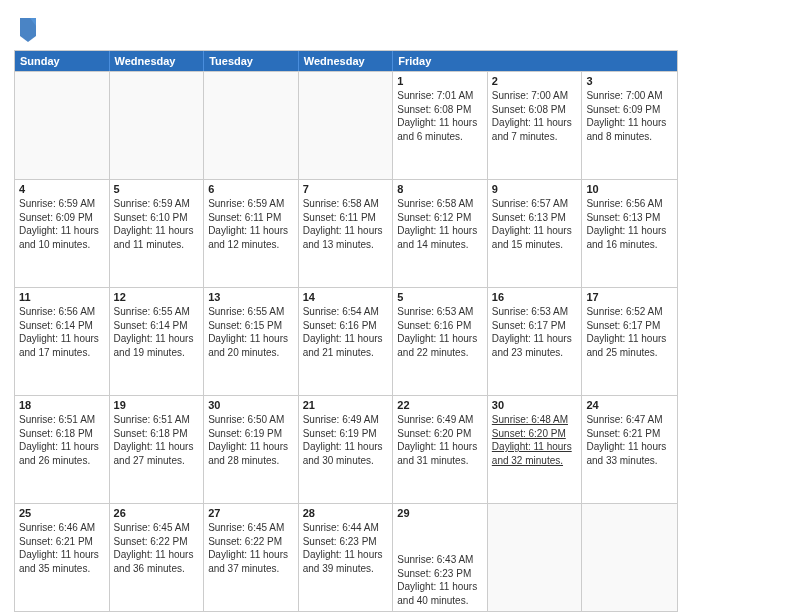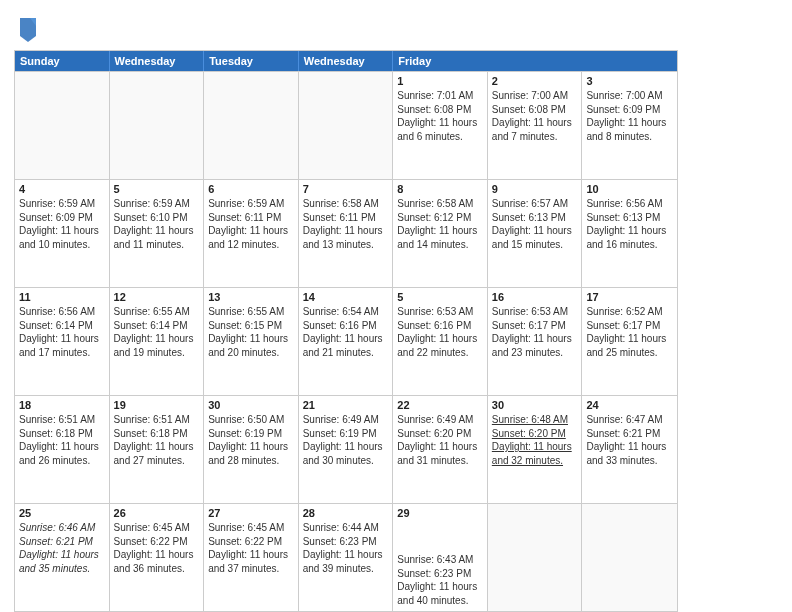--- a/index.html
+++ b/index.html
@@ -321,21 +321,21 @@
             <div class="cell-day">24</div>
             <div class="cell-info" style="white-space: pre-line;">Sunrise: 6:47 AM
 Sunset: 6:21 PM
 Daylight: 11 hours
 and 33 minutes.</div>
           </div>
         </div>
         <div class="cal-row">
           <div class="cal-cell">
             <div class="cell-day">25</div>
-            <div class="cell-info" style="white-space: pre-line; font-style: italic;">Sunrise: 6:46 AM
+            <div class="cell-info" style="white-space: pre-line;">Sunrise: 6:46 AM
 Sunset: 6:21 PM
 Daylight: 11 hours
 and 35 minutes.</div>
           </div>
           <div class="cal-cell">
             <div class="cell-day">26</div>
             <div class="cell-info" style="white-space: pre-line;">Sunrise: 6:45 AM
 Sunset: 6:22 PM
 Daylight: 11 hours
 and 36 minutes.</div>

